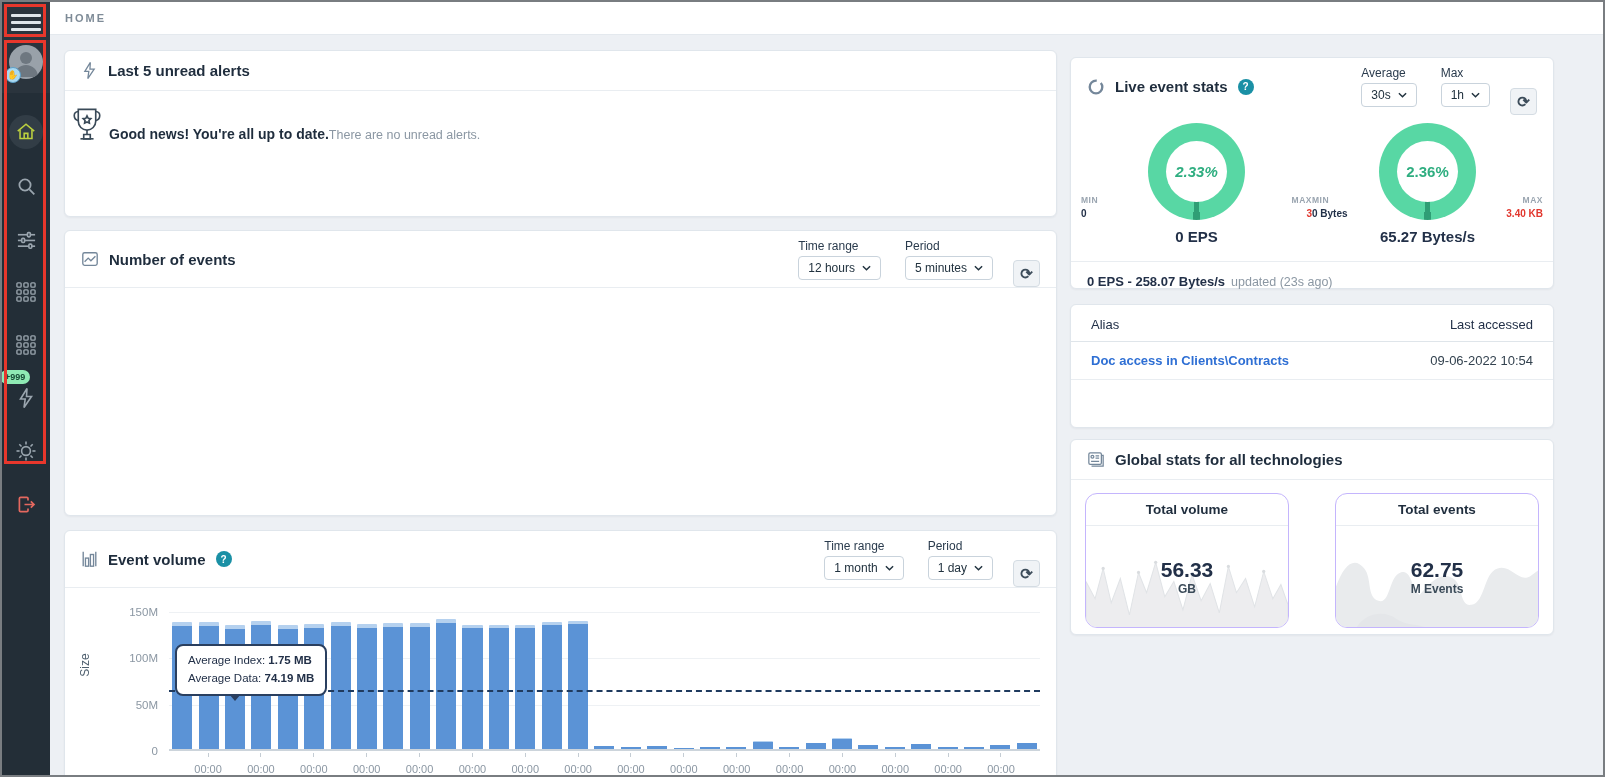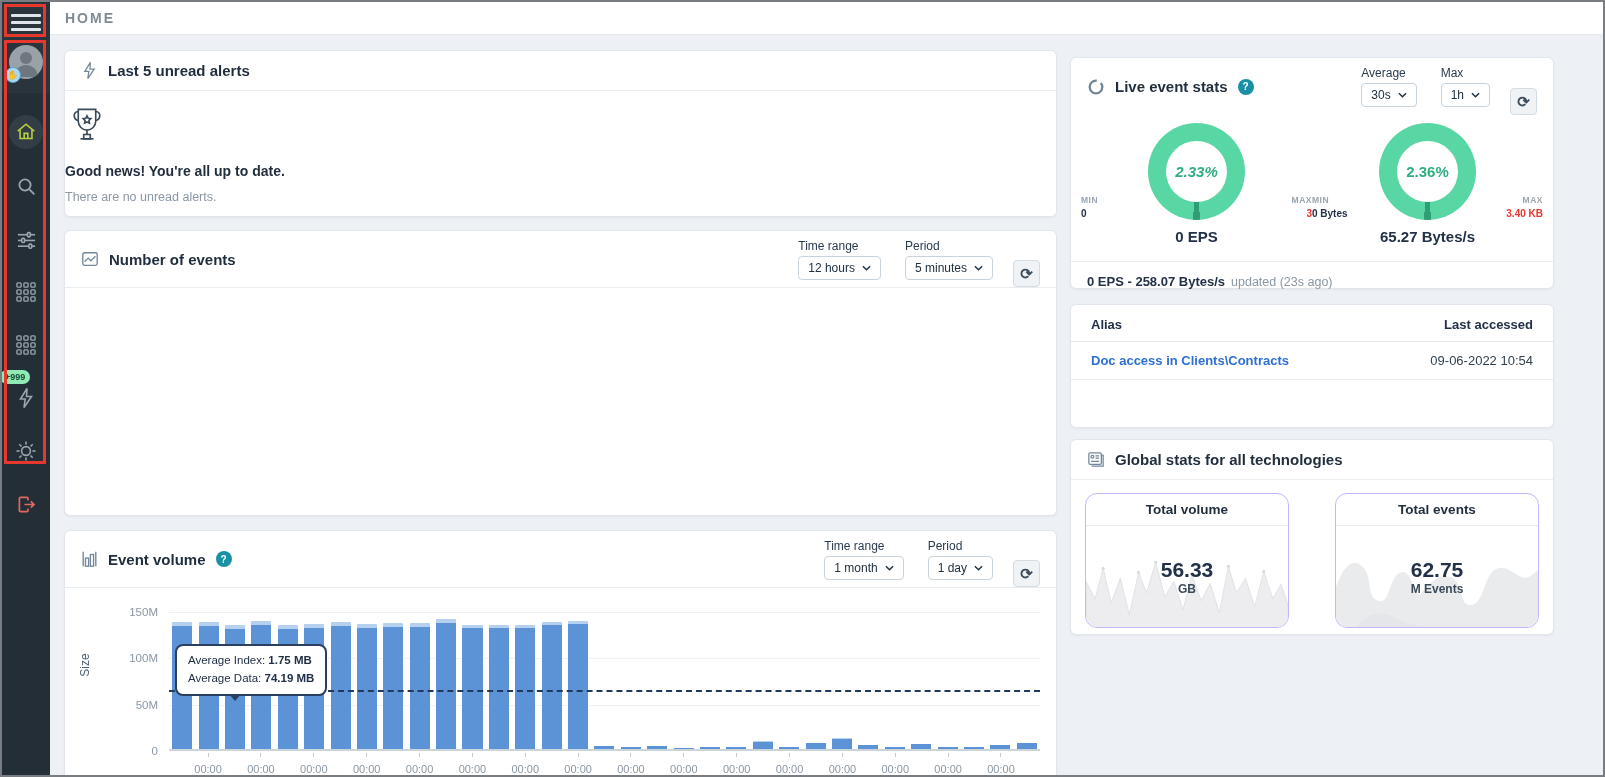--- a/index.html
+++ b/index.html
@@ -25,42 +25,42 @@
   .count-badge { position:absolute; top:-12px; left:-10px; background:#8feab4; color:#174d36;
                  font-size:9px; font-weight:bold; padding:2px 5px; border-radius:8px; z-index:2; }
   
   .anno { position:absolute; border:3px solid #e8372c; z-index:9; pointer-events:none; }
   .anno-burger { left:2px; top:2px; width:42px; height:33px; }
   .anno-side { left:2px; top:38px; width:42px; height:424px; }
 
   
   .topbar { position:absolute; left:48px; top:0; width:1555px; height:33px; background:#ffffff;
             border-bottom:1px solid #e4e9ee; display:flex; align-items:center; padding-left:15px; }
-  .breadcrumb { font-size:14px; font-weight:bold; letter-spacing:2px; color:#7e8b97; }
+  .breadcrumb { font-size:11px; font-weight:bold; letter-spacing:2px; color:#7e8b97; }
 
   
   .card { position:absolute; background:#fff; border:1px solid #e0e6ec; border-radius:6px;
           box-shadow:0 1px 2px rgba(30,45,61,.05); }
   .card-head { display:flex; align-items:center; gap:10px; padding:0 16px; height:40px;
                border-bottom:1px solid #e9edf1; }
   .card-head.tall { height:57px; }
   .card-title { font-size:15px; font-weight:bold; color:#1f2d3d; }
   .head-spacer { flex:1; }
   .ctrl-group { display:flex; flex-direction:column; gap:3px; margin-left:14px; }
   .ctrl-label { font-size:12px; color:#2a3b4d; }
   .select { display:flex; align-items:center; gap:7px; border:1px solid #c9d3dc; border-radius:4px;
             background:#fff; padding:4px 9px; font-size:12px; color:#21323f; cursor:pointer; }
   .refresh-btn { width:27px; height:27px; margin-left:10px; align-self:flex-end; border:1px solid #d4dce3;
                  border-radius:4px; background:#f0f3f6; color:#3c4c5a; font-size:15px; font-weight:bold;
                  display:flex; align-items:center; justify-content:center; cursor:pointer; }
   .help { width:16px; height:16px; border-radius:50%; background:#1a90a5; color:#fff; font-size:10px;
           font-weight:bold; display:inline-flex; align-items:center; justify-content:center; cursor:pointer; }
 
   
-  .alerts-body { display:flex; flex-direction:column; align-items:flex-start; padding-top:14px; }
+  .alerts-body { display:flex; flex-direction:row; align-items:center; padding-top:14px; }
   .alerts-title { font-size:14px; font-weight:bold; color:#1f2d3d; margin-top:10px; }
   .alerts-sub { font-size:12.5px; color:#8b97a3; margin-top:11px; }
 
   
   .chart-wrap { position:relative; height:196px; }
   .ylab { position:absolute; left:8px; top:70px; transform:rotate(-90deg); transform-origin:center;
           font-size:12px; color:#4e5f6e; }
   .yticks { position:absolute; left:38px; top:24px; width:55px; height:139px; }
   .yticks div { position:absolute; right:0; transform:translateY(-50%); font-size:11.5px; color:#8b97a3; }
   .plot { position:absolute; left:104px; right:16px; top:24px; height:139px;
@@ -96,21 +96,21 @@
   .donut-hole { position:absolute; left:18px; top:18px; width:61px; height:61px; border-radius:50%;
                 background:#fff; display:flex; align-items:center; justify-content:center; }
   .donut-pct { font-size:15px; font-weight:bold; color:#2fae80; }
   .donut-val { font-size:15px; font-weight:bold; color:#223048; margin-top:8px; }
   .live-foot { border-top:1px solid #e9edf1; margin-top:12px; padding:12px 16px; font-size:13px; }
   .live-foot b { color:#223048; }
   .live-foot span { color:#8b97a3; margin-left:6px; font-size:12.5px; }
 
   
   .fav-cols { display:flex; justify-content:space-between; padding:12px 20px 9px;
-              border-bottom:1px solid #dfe5ea; font-size:13px; font-weight:bold; color:#223048; }
+              border-bottom:1px solid #dfe5ea; font-size:13px; font-weight:normal; color:#223048; }
   .fav-row { display:flex; justify-content:space-between; padding:11px 20px;
              border-bottom:1px solid #e9edf1; font-size:13px; }
   .fav-link { color:#2e6fd4; font-weight:bold; cursor:pointer; }
   .fav-date { color:#33424f; }
 
   
   .tiles { display:flex; gap:46px; padding:13px 14px; }
   .tile { flex:1; border:1px solid #c4b5fd; border-radius:12px; overflow:hidden; }
   .tile-head { text-align:center; font-size:13.5px; font-weight:bold; color:#1f2d3d;
                padding:8px 0; border-bottom:1px solid #e9edf1; }

